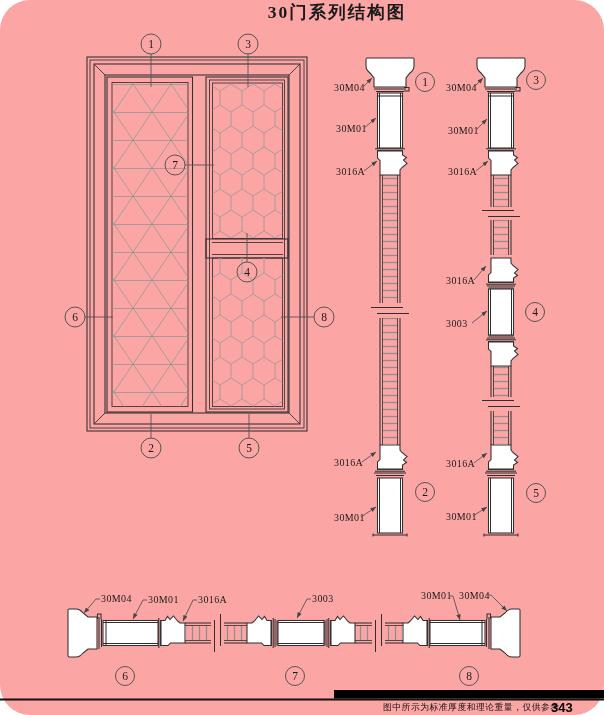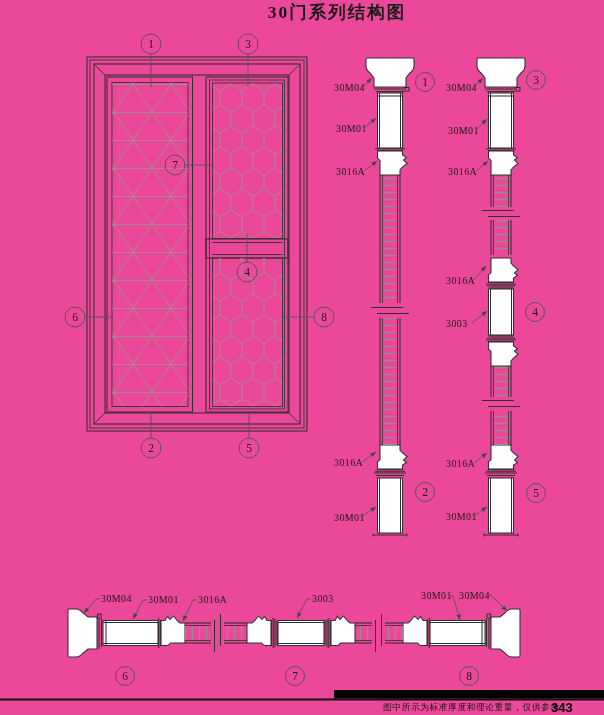--- a/index.html
+++ b/index.html
@@ -1,16 +1,16 @@
 <!DOCTYPE html>
 <html><head>
 <meta charset="utf-8">
 <style>
   html,body{margin:0;padding:0;background:#fff;}
-  .page{width:604px;height:715px;position:relative;background:#ec4899;}
+  .page{width:604px;height:715px;position:relative;background:#fca5a5;border-radius:30px;}
   svg{display:block;}
   .t-title{font-family:"Liberation Serif",serif;font-size:17.5px;font-weight:bold;letter-spacing:2px;fill:#1a1a1a;}
   .t-label{font-family:"Liberation Serif",serif;font-size:10px;letter-spacing:.4px;fill:#1a1a1a;}
   .t-callout{font-family:"Liberation Serif",serif;font-size:11.5px;fill:#1a1a1a;}
   .t-note{font-family:"Liberation Sans",sans-serif;font-size:8.8px;fill:#111;letter-spacing:.5px;}
   .t-page{font-family:"Liberation Sans",sans-serif;font-size:13px;font-weight:bold;fill:#000;}
   .ln{stroke:#2f2f2f;fill:none;stroke-width:1.05;}
   .ln2{stroke:#2f2f2f;fill:none;stroke-width:.85;}
   .ldr{stroke:#555;stroke-width:.9;fill:none;}
   .co{stroke:#555;stroke-width:1;fill:none;}

